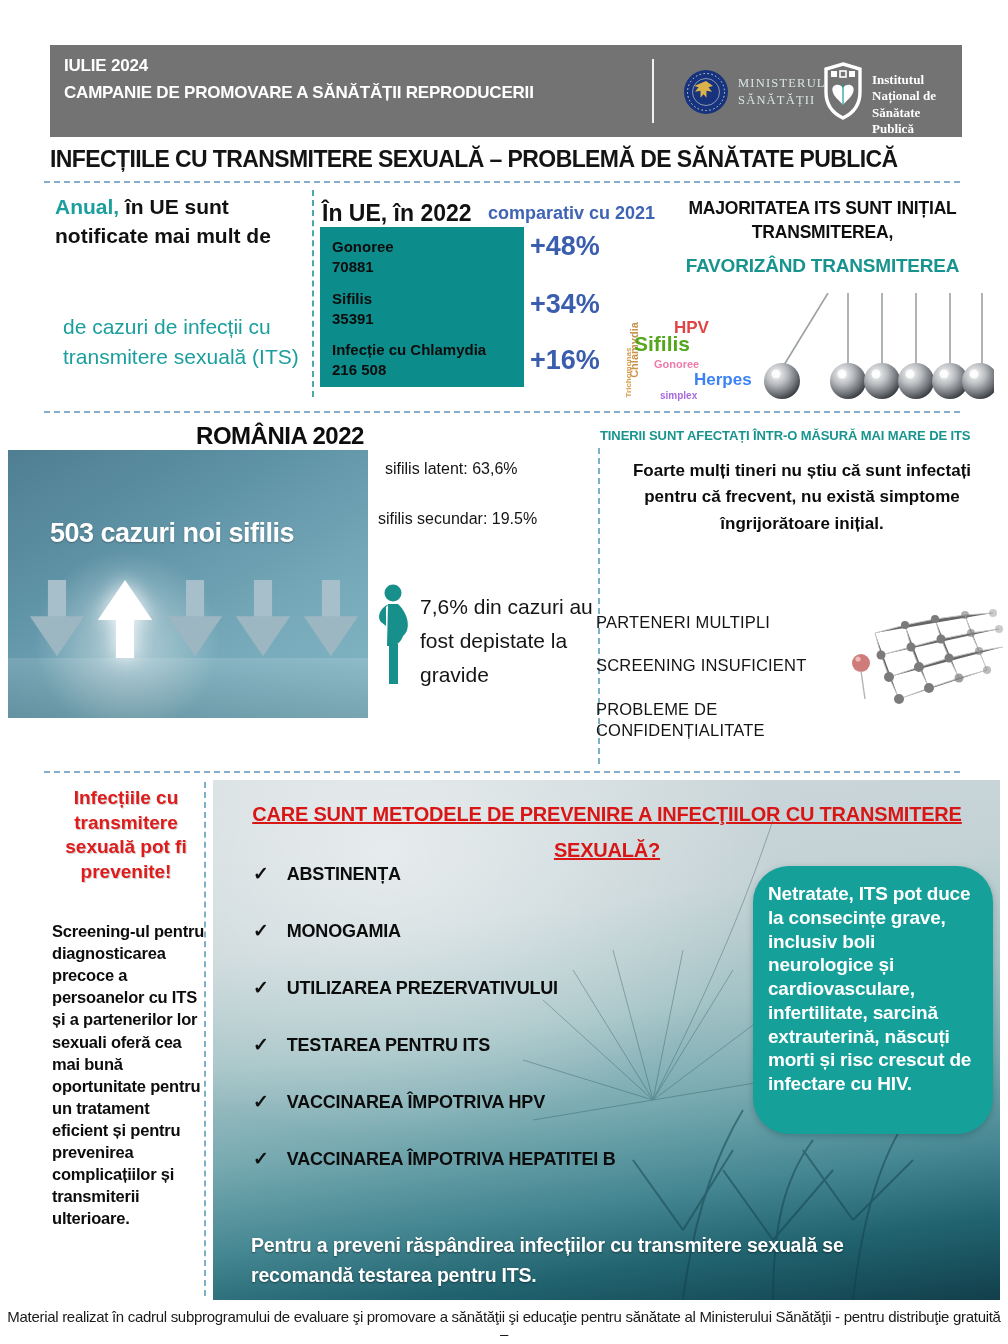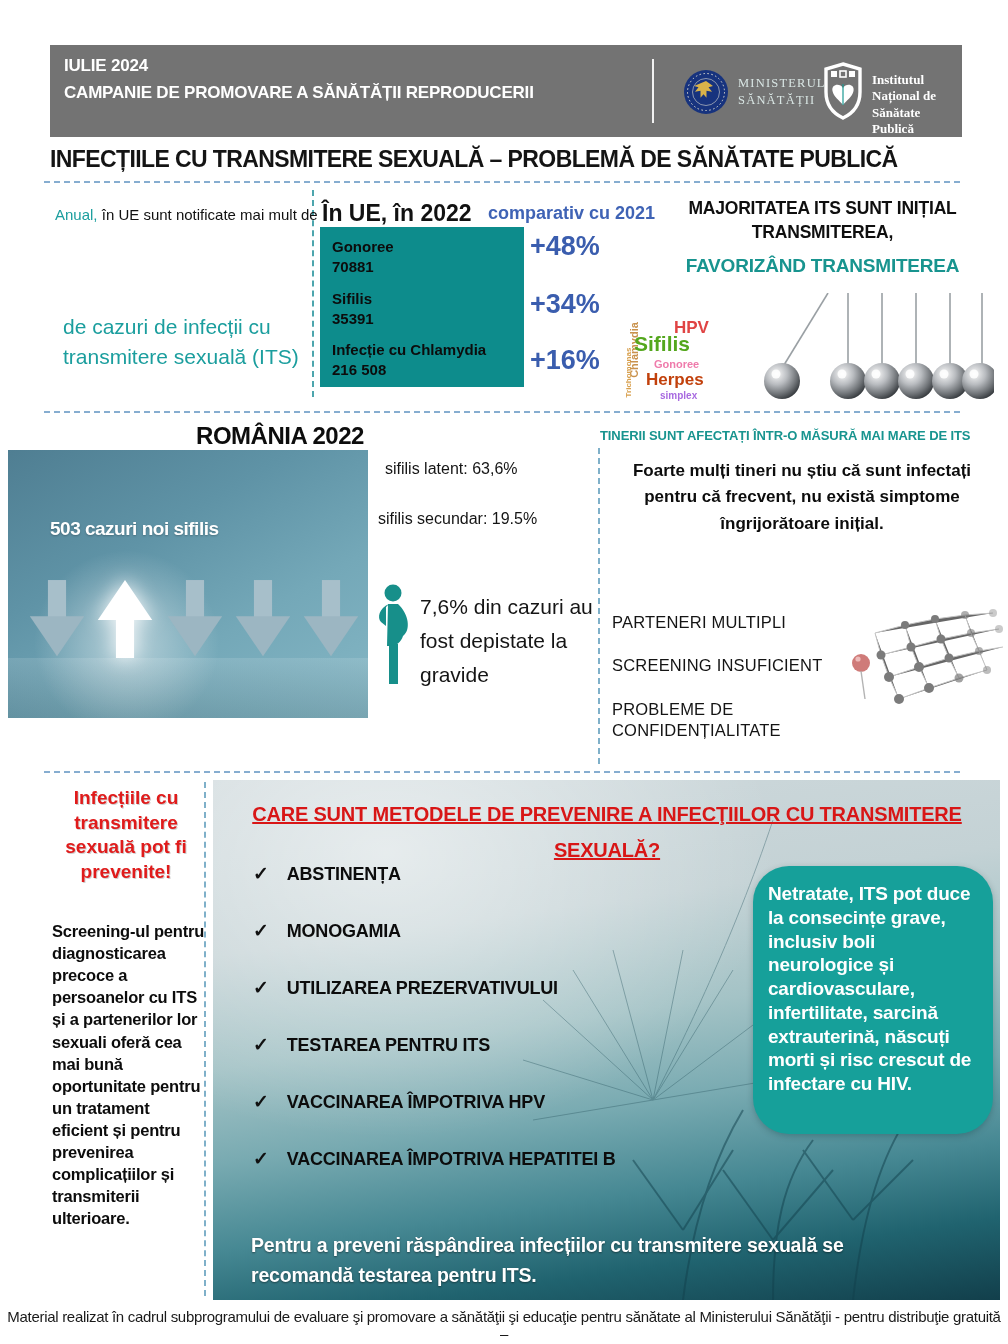--- a/index.html
+++ b/index.html
@@ -22,21 +22,21 @@
       letter-spacing:-0.6px;color:#141414;}
 
   .hr-dash{position:absolute;left:44px;width:916px;border-top:2px dashed #86add0;}
   .hr1{top:181px;} .hr2{top:411px;} .hr3{top:771px;}
   .v-dash{position:absolute;border-left:2px dashed #4da5ad;}
   .v1{left:312px;top:190px;height:207px;}
   .v2{left:598px;top:448px;height:316px;border-left-color:#7fb0c9;}
   .v3{left:204px;top:782px;height:514px;border-left-color:#7fb0c9;}
 
   
-  .eu-intro{position:absolute;left:55px;top:192px;width:268px;font-size:15px;font-weight:normal;line-height:1.4;color:#111;margin-top:12px;}
+  .eu-intro{position:absolute;left:55px;top:192px;width:268px;font-size:21px;font-weight:bold;line-height:1.4;color:#111;}
   .accent-teal{color:#1b9e9e;}
   .big-number{position:absolute;left:55px;top:248px;font-size:47px;font-weight:bold;color:#1b9e9e;letter-spacing:-1px;}
   .eu-caption{position:absolute;left:55px;top:312px;width:272px;font-size:21px;color:#1b9e9e;line-height:1.45;margin-left:8px;}
 
   .cmp-head{position:absolute;left:322px;top:200px;width:330px;white-space:nowrap;}
   .cmp-black{font-size:23px;font-weight:bold;color:#111;}
   .cmp-blue{font-size:18px;font-weight:bold;color:#3f63b5;margin-left:12px;position:relative;top:-2px;}
   .teal-box{position:absolute;left:320px;top:227px;width:204px;height:160px;background:#0d8c8c;
       padding:10px 12px;box-sizing:border-box;}
   .tb-row{margin-bottom:11px;font-size:15px;font-weight:bold;color:#0c0c0c;line-height:1.35;}
@@ -59,41 +59,41 @@
   .wc-trich{left:-14px;top:58px;font-size:8px;transform:rotate(-90deg);}
   .cradle{position:absolute;left:732px;top:293px;width:262px;height:108px;}
 
   
   .ro-title{position:absolute;left:140px;top:422px;width:280px;text-align:center;font-size:24px;
       font-weight:bold;color:#0d0d0d;letter-spacing:-0.5px;}
   .photo{position:absolute;left:8px;top:450px;width:360px;height:268px;overflow:hidden;
       background:
         radial-gradient(circle at 33% 72%, rgba(255,255,255,.50), rgba(255,255,255,0) 30%),
         linear-gradient(150deg,#4f7e92 0%,#5f93a6 35%,#74a8b8 65%,#85b7c5 100%);}
-  .photo-caption{position:absolute;left:42px;top:68px;color:#fff;font-weight:bold;font-size:19px;
+  .photo-caption{position:absolute;left:42px;top:68px;color:#fff;font-weight:bold;font-size:27px;
       letter-spacing:-0.5px;text-shadow:0 1px 2px rgba(0,0,0,.25);}
   .arrow{position:absolute;top:128px;width:58px;height:82px;}
   .arrow svg{display:block;}
   .ar0{left:20px;} .ar1{left:88px;} .ar2{left:158px;} .ar3{left:226px;} .ar4{left:294px;}
   .floor-glow{position:absolute;left:0;top:208px;width:100%;height:60px;
       background:linear-gradient(180deg,rgba(255,255,255,.12),rgba(0,0,0,.10));}
 
   .stat-line{position:absolute;font-size:16px;color:#151515;white-space:nowrap;}
   .stat1{left:385px;top:460px;}
   .stat2{left:378px;top:510px;}
   .pregnant-icon{position:absolute;left:377px;top:584px;width:36px;height:102px;}
   .gravide{position:absolute;left:420px;top:590px;width:180px;font-size:21px;color:#151515;line-height:1.62;}
 
   .youth-head{position:absolute;left:600px;top:428px;width:402px;font-size:13px;font-weight:bold;
       color:#18948f;letter-spacing:-0.1px;}
   .youth-par{position:absolute;left:606px;top:458px;width:392px;text-align:center;font-size:17px;
       font-weight:bold;color:#0c0c0c;line-height:1.55;}
   .risk-head{position:absolute;left:612px;top:558px;width:380px;text-align:center;font-size:14px;
       font-weight:bold;color:#e21b1b;line-height:1.5;}
-  .risk-list{position:absolute;left:612px;top:612px;width:250px;font-size:16.5px;color:#141414;
+  .risk-list{position:absolute;left:596px;top:612px;width:250px;font-size:16.5px;color:#141414;
       letter-spacing:0.2px;}
   .risk-item{margin-bottom:22px;line-height:1.3;}
   .pins{position:absolute;left:845px;top:603px;width:160px;height:118px;opacity:.75;}
 
   
   .sb-title{position:absolute;left:52px;top:786px;width:148px;text-align:center;font-size:19px;
       font-weight:bold;color:#e01b1b;line-height:1.3;text-shadow:1px 1px 0 rgba(120,120,120,.35);}
   .sb-text{position:absolute;left:52px;top:920px;width:156px;font-size:16.5px;font-weight:bold;
       color:#0c0c0c;line-height:1.34;letter-spacing:-0.2px;}
 
@@ -181,21 +181,21 @@
   <div class="pct pct2">+16%</div>
 
   <div class="asympt">MAJORITATEA  ITS SUNT INIȚIAL TRANSMITEREA,</div>
   <div class="favor">FAVORIZÂND TRANSMITEREA</div>
 
   <div class="wordcloud">
     <span class="wc wc-chlamydia" style="color: rgb(201, 146, 77);">Chlamydia</span>
     <span class="wc wc-sifilis" style="color: rgb(84, 167, 29);">Sifilis</span>
     <span class="wc wc-hpv" style="color: rgb(224, 68, 68);">HPV</span>
     <span class="wc wc-gonoree" style="color: rgb(239, 123, 171);">Gonoree</span>
-    <span class="wc wc-herpes" style="color: #c2410c;">Herpes</span>
+    <span class="wc wc-herpes" style="color: #3b82f6; margin-left: 48px;">Herpes</span>
     <span class="wc wc-simplex" style="color: rgb(168, 106, 224);">simplex</span>
     <span class="wc wc-trich" style="color: rgb(216, 160, 78);">Trichomonas</span>
   </div>
 
   <svg class="cradle" viewBox="0 0 262 108">
     <defs>
       <radialGradient id="ball" cx="35%" cy="30%" r="75%">
         <stop offset="0%" stop-color="#fafafa"></stop>
         <stop offset="40%" stop-color="#b9bcc0"></stop>
         <stop offset="75%" stop-color="#6f7377"></stop>

